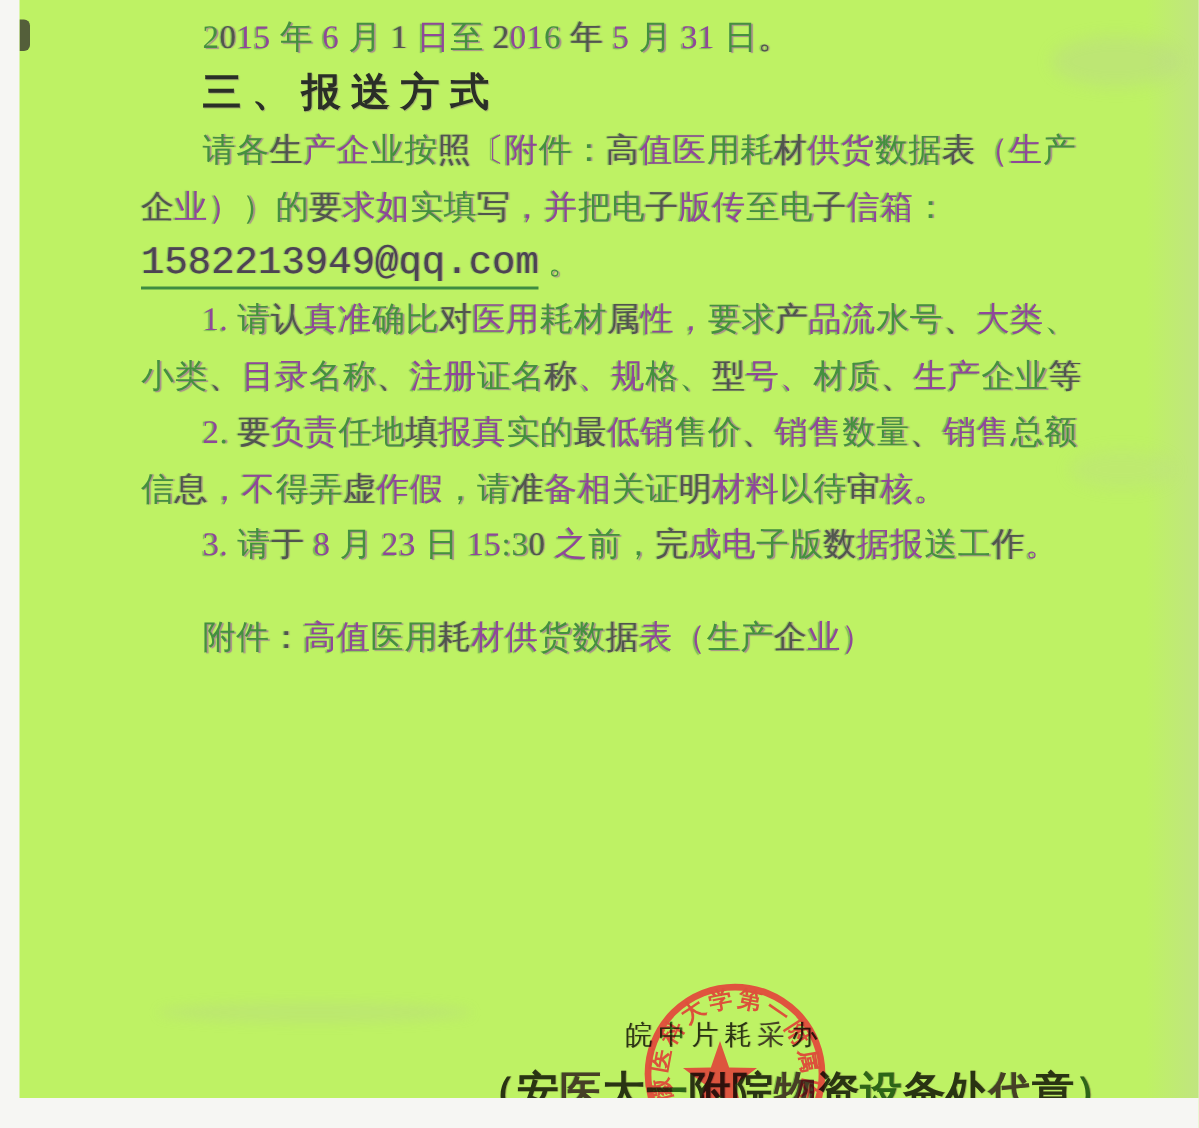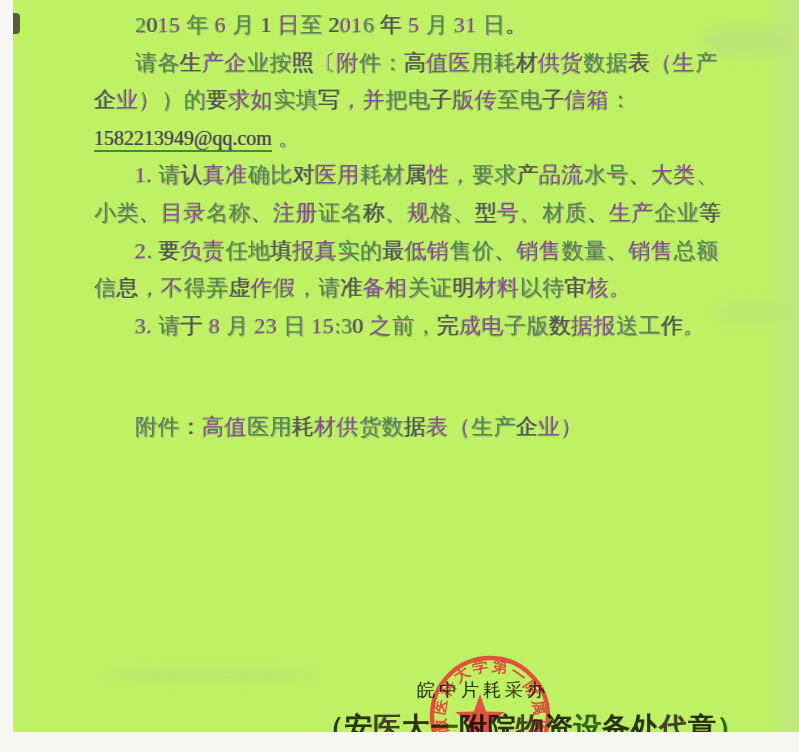--- a/index.html
+++ b/index.html
@@ -38,24 +38,24 @@
   #doc-lines{position:absolute;left:81px;top:6px;width:668px;}
   .line{
     height:37.6px;line-height:37.6px;font-size:22px;letter-spacing:0.4px;
     white-space:pre;
   }
   .indent{padding-left:41px;}
   .heading{
     font-family:"DejaVu Sans","Liberation Sans",sans-serif;
     font-weight:700;font-size:26px;letter-spacing:7px;
   }
-  .attach{margin-top:64px;}
+  .attach{margin-top:24px;}
   .email-text{
-    font-family:Liberation Serif, serif;
-    font-size:20px;letter-spacing:0;
+    font-family:Liberation Mono, monospace;
+    font-size:26px;letter-spacing:0;
     color:#4c4452;
     border-bottom:2px solid #3e8c41;padding-bottom:1px;
     text-shadow:.8px 0 .5px rgba(150,72,160,.45), -.8px 0 .5px rgba(72,136,76,.45);
   }
 
   
   .cg{color:#44903f;text-shadow:1.2px .5px .7px rgba(154,74,166,.60);}
   .cp{color:#8f4899;text-shadow:-1.2px .5px .7px rgba(66,138,70,.55);}
   .cd{color:#50564d;text-shadow:.9px 0 .6px rgba(150,72,160,.50), -.9px 0 .6px rgba(72,136,76,.50);}
   .hg{color:#2a2f27;text-shadow:.7px .4px .5px rgba(120,66,130,.35);}
@@ -94,20 +94,21 @@
 <div class="page">
 
   <div class="edge-right"></div>
   <div class="corner-mark"></div>
   <div class="smudge-a"></div>
   <div class="smudge-b"></div>
   <div class="smudge-c"></div>
 
   <div id="doc-lines">
       <div class="line indent"><span class="cg">2</span><span class="cd">0</span><span class="cp">1</span><span class="cp">5</span> <span class="cg">年</span> <span class="cp">6</span> <span class="cg">月</span> <span class="cd">1</span> <span class="cp">日</span><span class="cg">至</span> <span class="cd">2</span><span class="cp">0</span><span class="cp">1</span><span class="cg">6</span> <span class="cd">年</span> <span class="cp">5</span> <span class="cg">月</span> <span class="cp">3</span><span class="cp">1</span> <span class="cg">日</span><span class="cd">。</span></div>
+      <div class="line indent heading"><span class="hg">三</span><span class="hg">、</span><span class="hg">报</span><span class="hg">送</span><span class="hg">方</span><span class="hg">式</span></div>
       <div class="line indent"><span class="cg">请</span><span class="cg">各</span><span class="cd">生</span><span class="cp">产</span><span class="cp">企</span><span class="cg">业</span><span class="cg">按</span><span class="cd">照</span><span class="cp">〔</span><span class="cp">附</span><span class="cg">件</span><span class="cg">：</span><span class="cd">高</span><span class="cp">值</span><span class="cp">医</span><span class="cg">用</span><span class="cg">耗</span><span class="cd">材</span><span class="cp">供</span><span class="cp">货</span><span class="cg">数</span><span class="cg">据</span><span class="cd">表</span><span class="cp">（</span><span class="cp">生</span><span class="cg">产</span></div>
       <div class="line"><span class="cd">企</span><span class="cp">业</span><span class="cp">）</span><span class="cg">）</span><span class="cg">的</span><span class="cd">要</span><span class="cp">求</span><span class="cp">如</span><span class="cg">实</span><span class="cg">填</span><span class="cd">写</span><span class="cp">，</span><span class="cp">并</span><span class="cg">把</span><span class="cg">电</span><span class="cd">子</span><span class="cp">版</span><span class="cp">传</span><span class="cg">至</span><span class="cg">电</span><span class="cd">子</span><span class="cp">信</span><span class="cp">箱</span><span class="cg">：</span></div>
       <div class="line"><span class="email-text">1582213949@qq.com</span><span class="cg"> 。</span></div>
       <div class="line indent"><span class="cp">1</span><span class="cp">.</span> <span class="cg">请</span><span class="cd">认</span><span class="cp">真</span><span class="cp">准</span><span class="cg">确</span><span class="cg">比</span><span class="cd">对</span><span class="cp">医</span><span class="cp">用</span><span class="cg">耗</span><span class="cg">材</span><span class="cd">属</span><span class="cp">性</span><span class="cp">，</span><span class="cg">要</span><span class="cg">求</span><span class="cd">产</span><span class="cp">品</span><span class="cp">流</span><span class="cg">水</span><span class="cg">号</span><span class="cd">、</span><span class="cp">大</span><span class="cp">类</span><span class="cg">、</span></div>
       <div class="line"><span class="cg">小</span><span class="cg">类</span><span class="cd">、</span><span class="cp">目</span><span class="cp">录</span><span class="cg">名</span><span class="cg">称</span><span class="cd">、</span><span class="cp">注</span><span class="cp">册</span><span class="cg">证</span><span class="cg">名</span><span class="cd">称</span><span class="cp">、</span><span class="cp">规</span><span class="cg">格</span><span class="cg">、</span><span class="cd">型</span><span class="cp">号</span><span class="cp">、</span><span class="cg">材</span><span class="cg">质</span><span class="cd">、</span><span class="cp">生</span><span class="cp">产</span><span class="cg">企</span><span class="cg">业</span><span class="cd">等</span></div>
       <div class="line indent"><span class="cp">2</span><span class="cg">.</span> <span class="cd">要</span><span class="cp">负</span><span class="cp">责</span><span class="cg">任</span><span class="cg">地</span><span class="cd">填</span><span class="cp">报</span><span class="cp">真</span><span class="cg">实</span><span class="cg">的</span><span class="cd">最</span><span class="cp">低</span><span class="cp">销</span><span class="cg">售</span><span class="cg">价</span><span class="cd">、</span><span class="cp">销</span><span class="cp">售</span><span class="cg">数</span><span class="cg">量</span><span class="cd">、</span><span class="cp">销</span><span class="cp">售</span><span class="cg">总</span><span class="cg">额</span></div>
       <div class="line"><span class="cg">信</span><span class="cd">息</span><span class="cp">，</span><span class="cp">不</span><span class="cg">得</span><span class="cg">弄</span><span class="cd">虚</span><span class="cp">作</span><span class="cp">假</span><span class="cg">，</span><span class="cg">请</span><span class="cd">准</span><span class="cp">备</span><span class="cp">相</span><span class="cg">关</span><span class="cg">证</span><span class="cd">明</span><span class="cp">材</span><span class="cp">料</span><span class="cg">以</span><span class="cg">待</span><span class="cd">审</span><span class="cp">核</span><span class="cp">。</span></div>
       <div class="line indent"><span class="cp">3</span><span class="cp">.</span> <span class="cg">请</span><span class="cd">于</span> <span class="cp">8</span> <span class="cg">月</span> <span class="cp">2</span><span class="cp">3</span> <span class="cg">日</span> <span class="cp">1</span><span class="cp">5</span><span class="cg">:</span><span class="cg">3</span><span class="cd">0</span> <span class="cp">之</span><span class="cg">前</span><span class="cg">，</span><span class="cd">完</span><span class="cp">成</span><span class="cp">电</span><span class="cg">子</span><span class="cg">版</span><span class="cd">数</span><span class="cp">据</span><span class="cp">报</span><span class="cg">送</span><span class="cg">工</span><span class="cd">作</span><span class="cp">。</span></div>
       <div class="line indent attach"><span class="cg">附</span><span class="cg">件</span><span class="cd">：</span><span class="cp">高</span><span class="cp">值</span><span class="cg">医</span><span class="cg">用</span><span class="cd">耗</span><span class="cp">材</span><span class="cp">供</span><span class="cg">货</span><span class="cg">数</span><span class="cd">据</span><span class="cp">表</span><span class="cp">（</span><span class="cg">生</span><span class="cg">产</span><span class="cd">企</span><span class="cp">业</span><span class="cp">）</span></div>
     </div>

